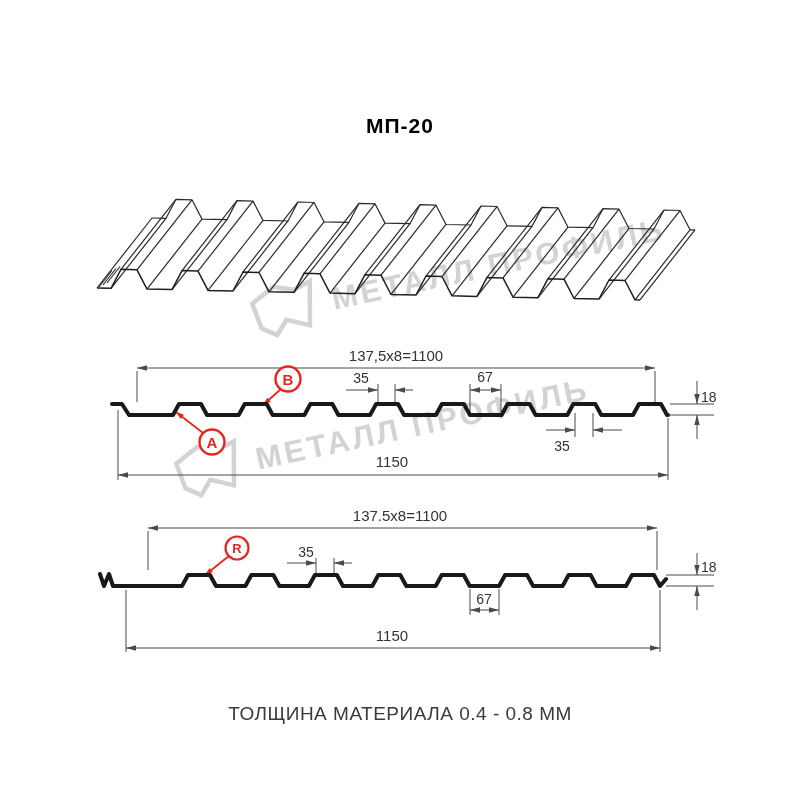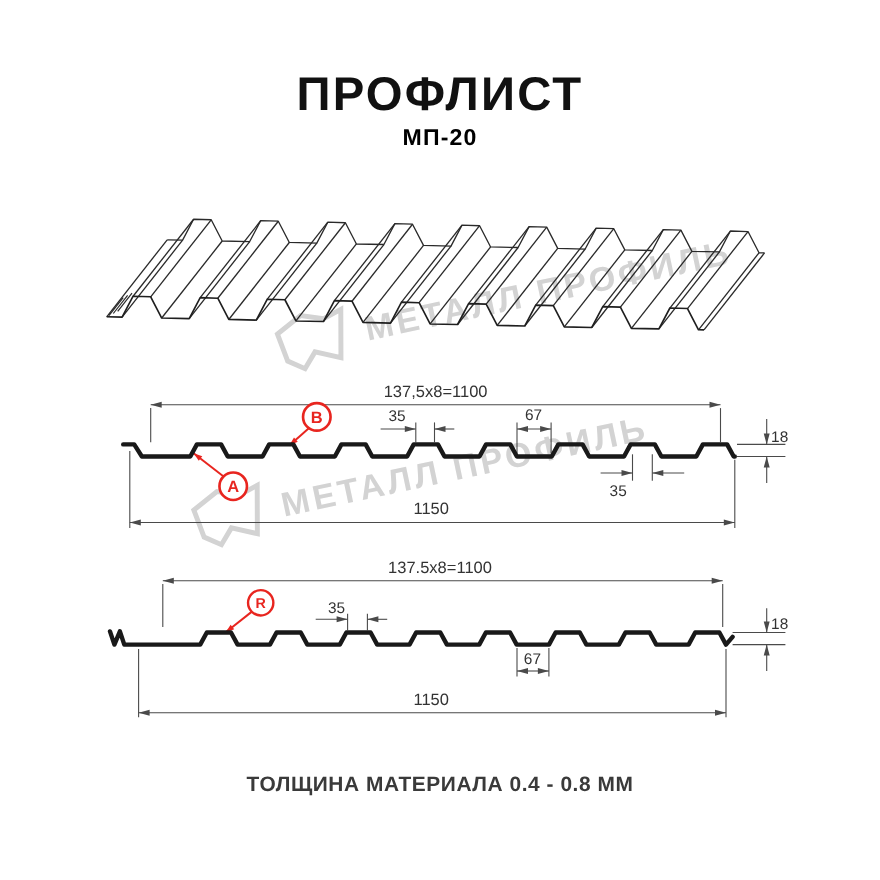--- a/index.html
+++ b/index.html
@@ -3,37 +3,36 @@
 <meta charset="utf-8">
 <style>
   html,body{margin:0;padding:0;background:#fff;}
   .canvas{position:relative;width:800px;height:800px;background:#fff;overflow:hidden;
           font-family:"Liberation Sans",sans-serif;}
   .title{position:absolute;left:0;top:62px;width:800px;text-align:center;
          font-size:43px;font-weight:bold;letter-spacing:2px;color:#111;}
   .subtitle{position:absolute;left:0;top:114px;width:800px;text-align:center;
          font-size:21px;font-weight:bold;letter-spacing:1px;color:#000000;}
   .footer{position:absolute;left:0;top:703px;width:800px;text-align:center;
-         font-size:19px;font-weight:700;letter-spacing:0.5px;color:#3a3a3a;}
+         font-size:19px;font-weight:400;letter-spacing:0.5px;color:#3a3a3a;}
   .wm{position:absolute;display:flex;align-items:center;gap:14px;color:#d3d3d3;
       font-weight:bold;font-size:31px;letter-spacing:3px;white-space:nowrap;
       transform:rotate(-12deg);transform-origin:left center;}
   .wm svg{flex:0 0 auto;}
   svg.overlay{position:absolute;left:0;top:0;}
   text.dim{font-size:15px;fill:#333;}
   text.dim-sm{font-size:14px;fill:#333;}
   text.red-label{font-weight:bold;fill:#e8251f;font-size:15px;}
   text.red-label-sm{font-weight:bold;fill:#e8251f;font-size:13px;}
 </style>
 </head>
 <body>
 
 <div class="canvas">
 
-  <div class="title">ПРОФЛИСТ</div>
   <div class="subtitle">МП-20</div>
 
   <div class="wm" style="left:252px;top:288px;">
     <svg width="68" height="58" viewBox="0 0 68 58">
       <path d="M7 42 L3 16 L27 4 L47 11 L64 6 L55 49 L33 39 L21 52 Z" fill="none" stroke="#d3d3d3" stroke-width="4.5" stroke-linejoin="miter"></path>
     </svg>
     <span>МЕТАЛЛ ПРОФИЛЬ</span>
   </div>
 
   <div class="wm" style="left:176px;top:448px;">

